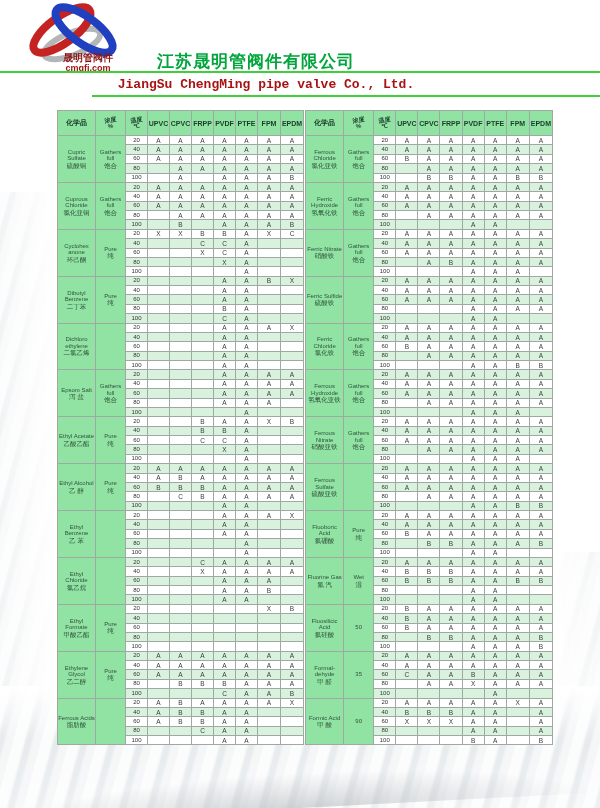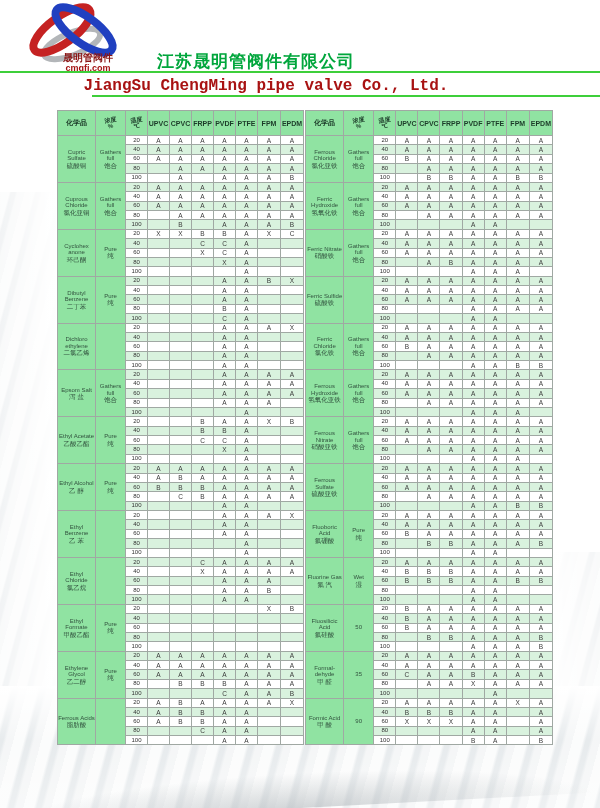--- a/index.html
+++ b/index.html
@@ -31,21 +31,21 @@
   .logo-line1{position:absolute;left:30px;top:52px;width:76px;text-align:center;
     font-size:10px;font-weight:bold;color:#8b1616;line-height:11px;}
   .logo-line2{position:absolute;left:30px;top:63px;width:76px;text-align:center;
     font-size:9px;font-weight:bold;color:#a31212;line-height:10px;}
 
   
   #company-cn{position:absolute;top:50px;left:0;width:512px;text-align:center;
     font-size:17px;font-weight:bold;color:#00a63c;letter-spacing:1px;}
   #line-top{position:absolute;top:71px;left:0;width:600px;height:2px;background:#3ecf3a;}
   #company-en{position:absolute;top:77px;left:0;width:532px;text-align:center;
-    font-family:"Liberation Mono",monospace;font-weight:bold;font-size:16px;color:#a81212;}
+    font-family:"Liberation Mono",monospace;font-weight:bold;font-size:13px;color:#a81212;}
   #line-bottom{position:absolute;top:95px;left:92px;width:508px;height:2px;background:#3ecf3a;}
 
   
   table.compat{position:absolute;top:110px;border-collapse:collapse;table-layout:fixed;
     background:#ffffff;border:1px solid #8f9b93;}
   #table-left{left:57px;width:246px;}
   #table-right{left:305px;width:248px;}
   .compat th,.compat td{border:1px solid #a0a8a3;padding:0;text-align:center;
     vertical-align:middle;overflow:hidden;}
   .compat thead th{height:24px;background:#90e3a2;font-size:7px;font-weight:bold;color:#1c3b29;}

